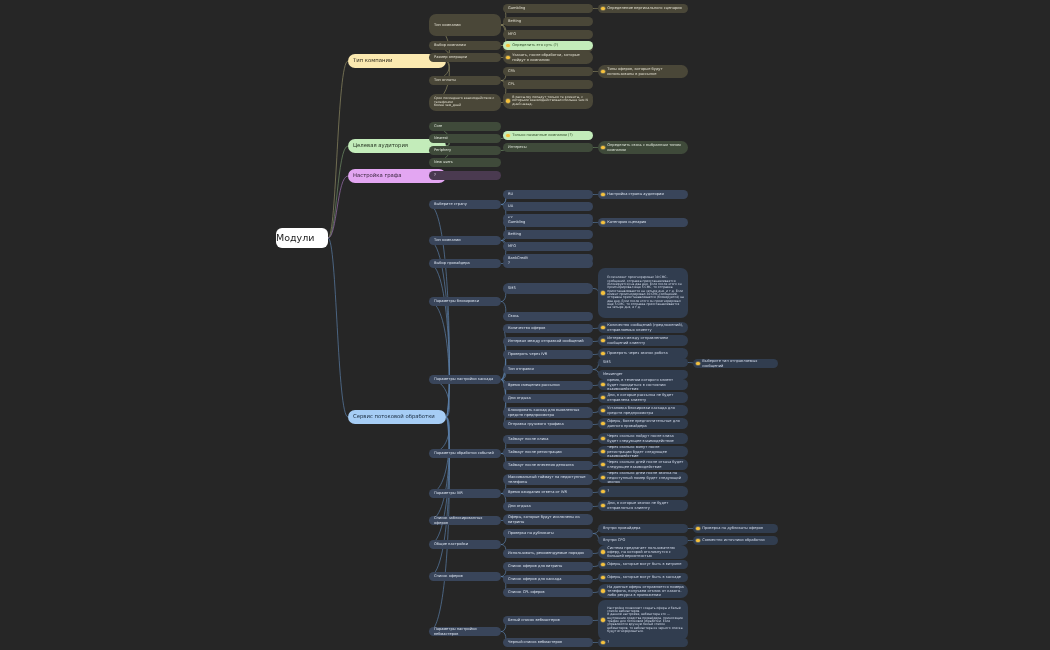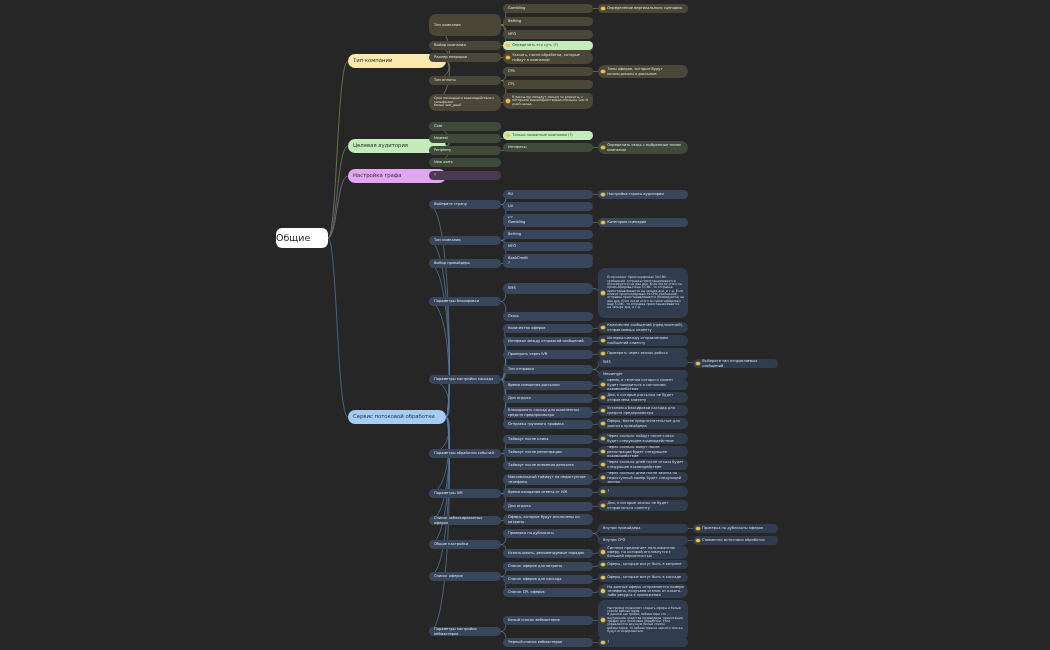--- a/index.html
+++ b/index.html
@@ -160,21 +160,21 @@
       <path d="M446,417 C452,417 452,493.5 429,493.5" fill="none" stroke="#5a7ea8" stroke-width="0.7"></path>
       <path d="M446,417 C452,417 452,520.5 429,520.5" fill="none" stroke="#5a7ea8" stroke-width="0.7"></path>
       <path d="M446,417 C452,417 452,544.5 429,544.5" fill="none" stroke="#5a7ea8" stroke-width="0.7"></path>
       <path d="M446,417 C452,417 452,576.5 429,576.5" fill="none" stroke="#5a7ea8" stroke-width="0.7"></path>
       <path d="M446,417 C452,417 452,631.5 429,631.5" fill="none" stroke="#5a7ea8" stroke-width="0.7"></path>
       <path d="M328,238 C337,238 337,61 348,61" fill="none" stroke="#8e8a63" stroke-width="0.7"></path>
       <path d="M328,238 C337,238 337,146 348,146" fill="none" stroke="#6f8c66" stroke-width="0.7"></path>
       <path d="M328,238 C337,238 337,176 348,176" fill="none" stroke="#9a6fae" stroke-width="0.7"></path>
       <path d="M328,238 C337,238 337,417 348,417" fill="none" stroke="#5a7ea8" stroke-width="0.7"></path>
     </svg>
-<div class="node n-root" style="left: 276px; top: 228px; width: 52px; height: 20px;"><span class="txt" style="font-size: 9.5px;">Общие</span></div>
+<div class="node n-root" style="left: 276px; top: 228px; width: 52px; height: 20px;"><span class="txt" style="font-size: 9.5px;">Модули</span></div>
     <div class="node n-yellow" style="left: 348px; top: 54px; width: 98px; height: 14px;"><span class="txt">Тип компании</span></div>
     <div class="node n-olive" style="left: 429px; top: 14px; width: 72px; height: 22px;"><span class="txt">Тип компании</span></div>
     <div class="node n-olive" style="left: 503px; top: 4px; width: 90px; height: 9px;"><span class="txt">Gambling</span></div>
     <div class="node n-olive" style="left: 503px; top: 17px; width: 90px; height: 9px;"><span class="txt">Betting</span></div>
     <div class="node n-olive" style="left: 503px; top: 30px; width: 90px; height: 9px;"><span class="txt">MFO</span></div>
     <div class="node n-olive" style="left: 503px; top: 43px; width: 90px; height: 9px;"><span class="txt">BankCredit</span></div>
     <div class="node n-olive withb" style="left: 598px; top: 4px; width: 90px; height: 9px;"><span class="bullet amber"></span><span class="txt">Определение вертикального сценария</span></div>
     <div class="node n-olive" style="left: 429px; top: 41px; width: 72px; height: 9px;"><span class="txt">Выбор компании</span></div>
     <div class="node n-hi-green withb" style="left: 503px; top: 41px; width: 90px; height: 9px;"><span class="bullet amber"></span><span class="txt">Определить его суть (?)</span></div>
     <div class="node n-olive" style="left: 429px; top: 53px; width: 72px; height: 9px;"><span class="txt">Размер операции</span></div>

